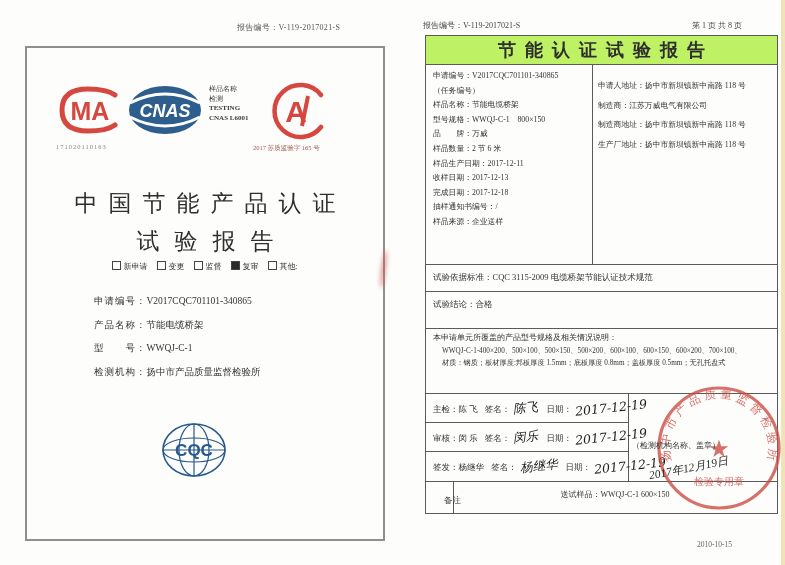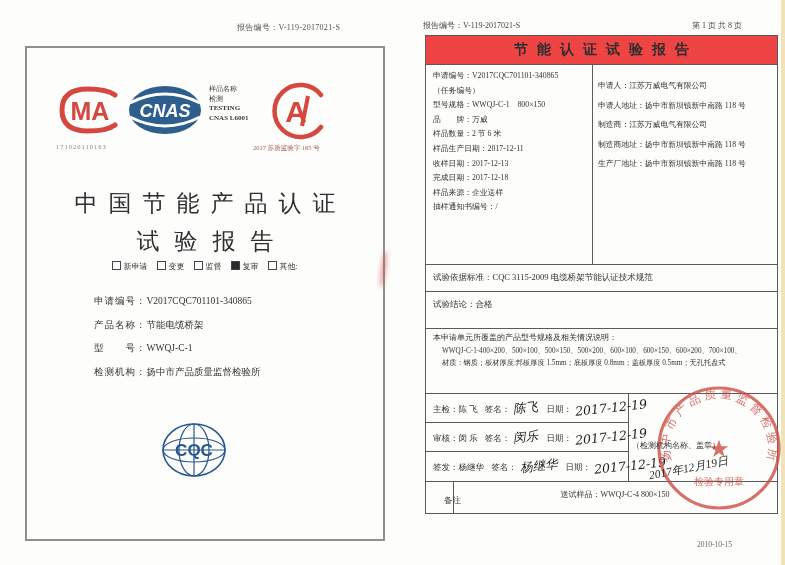--- a/index.html
+++ b/index.html
@@ -22,22 +22,22 @@
   .cb-box.filled{background:#2b2b2b;}
   .fields{left:45px;top:242px;font-size:9.5px;line-height:23.5px;color:#333;}
   .f-lab{letter-spacing:1px;margin-left:22px;}
   
   .rp-repno{left:423px;top:20px;font-size:8px;color:#444;}
   .rp-pageno{left:692px;top:20px;font-size:8px;color:#444;}
   .rtable{left:425px;top:35px;width:351px;height:477px;border:1.5px solid #5a5a5a;}
   .hline{position:absolute;left:0;width:100%;border-top:1px solid #5a5a5a;}
   .hline.short{width:202px;}
   .vline{position:absolute;border-left:1px solid #5a5a5a;}
-  .rtitle{left:0;top:0;width:100%;height:28px;line-height:28px;text-align:center;font-size:14px;font-weight:bold;
-          letter-spacing:9px;text-indent:9px;color:#2e2e2e;background:#ef4444;}
+  .rtitle{left:0;top:0;width:100%;height:28px;line-height:28px;text-align:center;font-size:18px;font-weight:bold;
+          letter-spacing:9px;text-indent:9px;color:#2e2e2e;background:#bef264;}
   .info-l{left:7px;top:33px;width:156px;font-size:7.8px;line-height:14.6px;color:#333;}
   .info-r{left:172px;top:40px;width:174px;font-size:7.8px;line-height:19.5px;color:#333;}
   .std{left:7px;top:236px;font-size:8.5px;color:#333;}
   .concl{left:7px;top:263px;font-size:8.5px;color:#333;}
   .cov-title{left:7px;top:296px;font-size:8px;color:#333;}
   .cov-lines{left:16px;top:310px;width:332px;font-size:7.2px;line-height:11.5px;color:#333;}
   .sig-row{position:absolute;left:7px;width:196px;height:29px;line-height:29px;font-size:8.5px;color:#333;white-space:nowrap;}
   .sp.pad{margin-left:5px;}
   .hand{display:inline-block;font-style:italic;font-size:12.5px;color:#1c1c1c;transform:rotate(-6deg);
         font-family:"DejaVu Serif","Liberation Serif",serif;margin:0 1px;}
@@ -132,31 +132,31 @@
     <div class="hline" style="top:445px"></div>
     <div class="vline" style="left:166px;top:28px;height:200px"></div>
     <div class="vline" style="left:202px;top:357px;height:88px"></div>
     <div class="vline" style="left:27px;top:445px;height:32px"></div>
 
     <div class="abs rtitle">节能认证试验报告</div>
 
     <div class="abs info-l">
       <div>申请编号：V2017CQC701101-340865</div>
       <div>（任务编号）</div>
+      <div>样品名称：节能电缆桥架</div>
       <div>型号规格：WWQJ-C-1　800×150</div>
       <div>品　　牌：万威</div>
       <div>样品数量：2 节 6 米</div>
       <div>样品生产日期：2017-12-11</div>
       <div>收样日期：2017-12-13</div>
       <div>完成日期：2017-12-18</div>
+      <div>抽样通知书编号：/</div>
       <div>样品来源：企业送样</div>
-      <div>抽样通知书编号：/</div>
     </div>
     <div class="abs info-r">
-      <div>申请人：江苏万威电气有限公司</div>
       <div>申请人地址：扬中市新坝镇新中南路 118 号</div>
       <div>制造商：江苏万威电气有限公司</div>
       <div>制造商地址：扬中市新坝镇新中南路 118 号</div>
       <div>生产厂地址：扬中市新坝镇新中南路 118 号</div>
     </div>
 
     <div class="abs std">试验依据标准：CQC 3115-2009 电缆桥架节能认证技术规范</div>
     <div class="abs concl">试验结论：合格</div>
     <div class="abs cov-title">本申请单元所覆盖的产品型号规格及相关情况说明：</div>
     <div class="abs cov-lines">
@@ -194,20 +194,20 @@
       <text fill="#cc4a41" font-size="12" letter-spacing="3.5" font-family="Liberation Serif, serif">
         <textPath href="#sealArc" startOffset="2%">扬中市产品质量监督检验所</textPath>
       </text>
       <text x="67" y="76" text-anchor="middle" font-size="24" fill="#cc4a41">★</text>
       <text x="67" y="104" text-anchor="middle" font-size="10" fill="#cc4a41" font-family="Liberation Serif, serif">检验专用章</text>
     </svg>
     <div class="abs stamp-caption">（检测机构名称、盖章）</div>
     <div class="abs stamp-date">2017年12月19日</div>
 
     <div class="abs remark-lab">备注</div>
-    <div class="abs remark-val">送试样品：WWQJ-C-4 800×150</div>
+    <div class="abs remark-val">送试样品：WWQJ-C-1 600×150</div>
   </div>
 
   <div class="abs f-l">TRF31-462135.51-2009</div>
   <div class="abs f-r">2010-10-15</div>
 
   <div class="abs edge-strip"></div>
 </div>
 
 </body></html>

